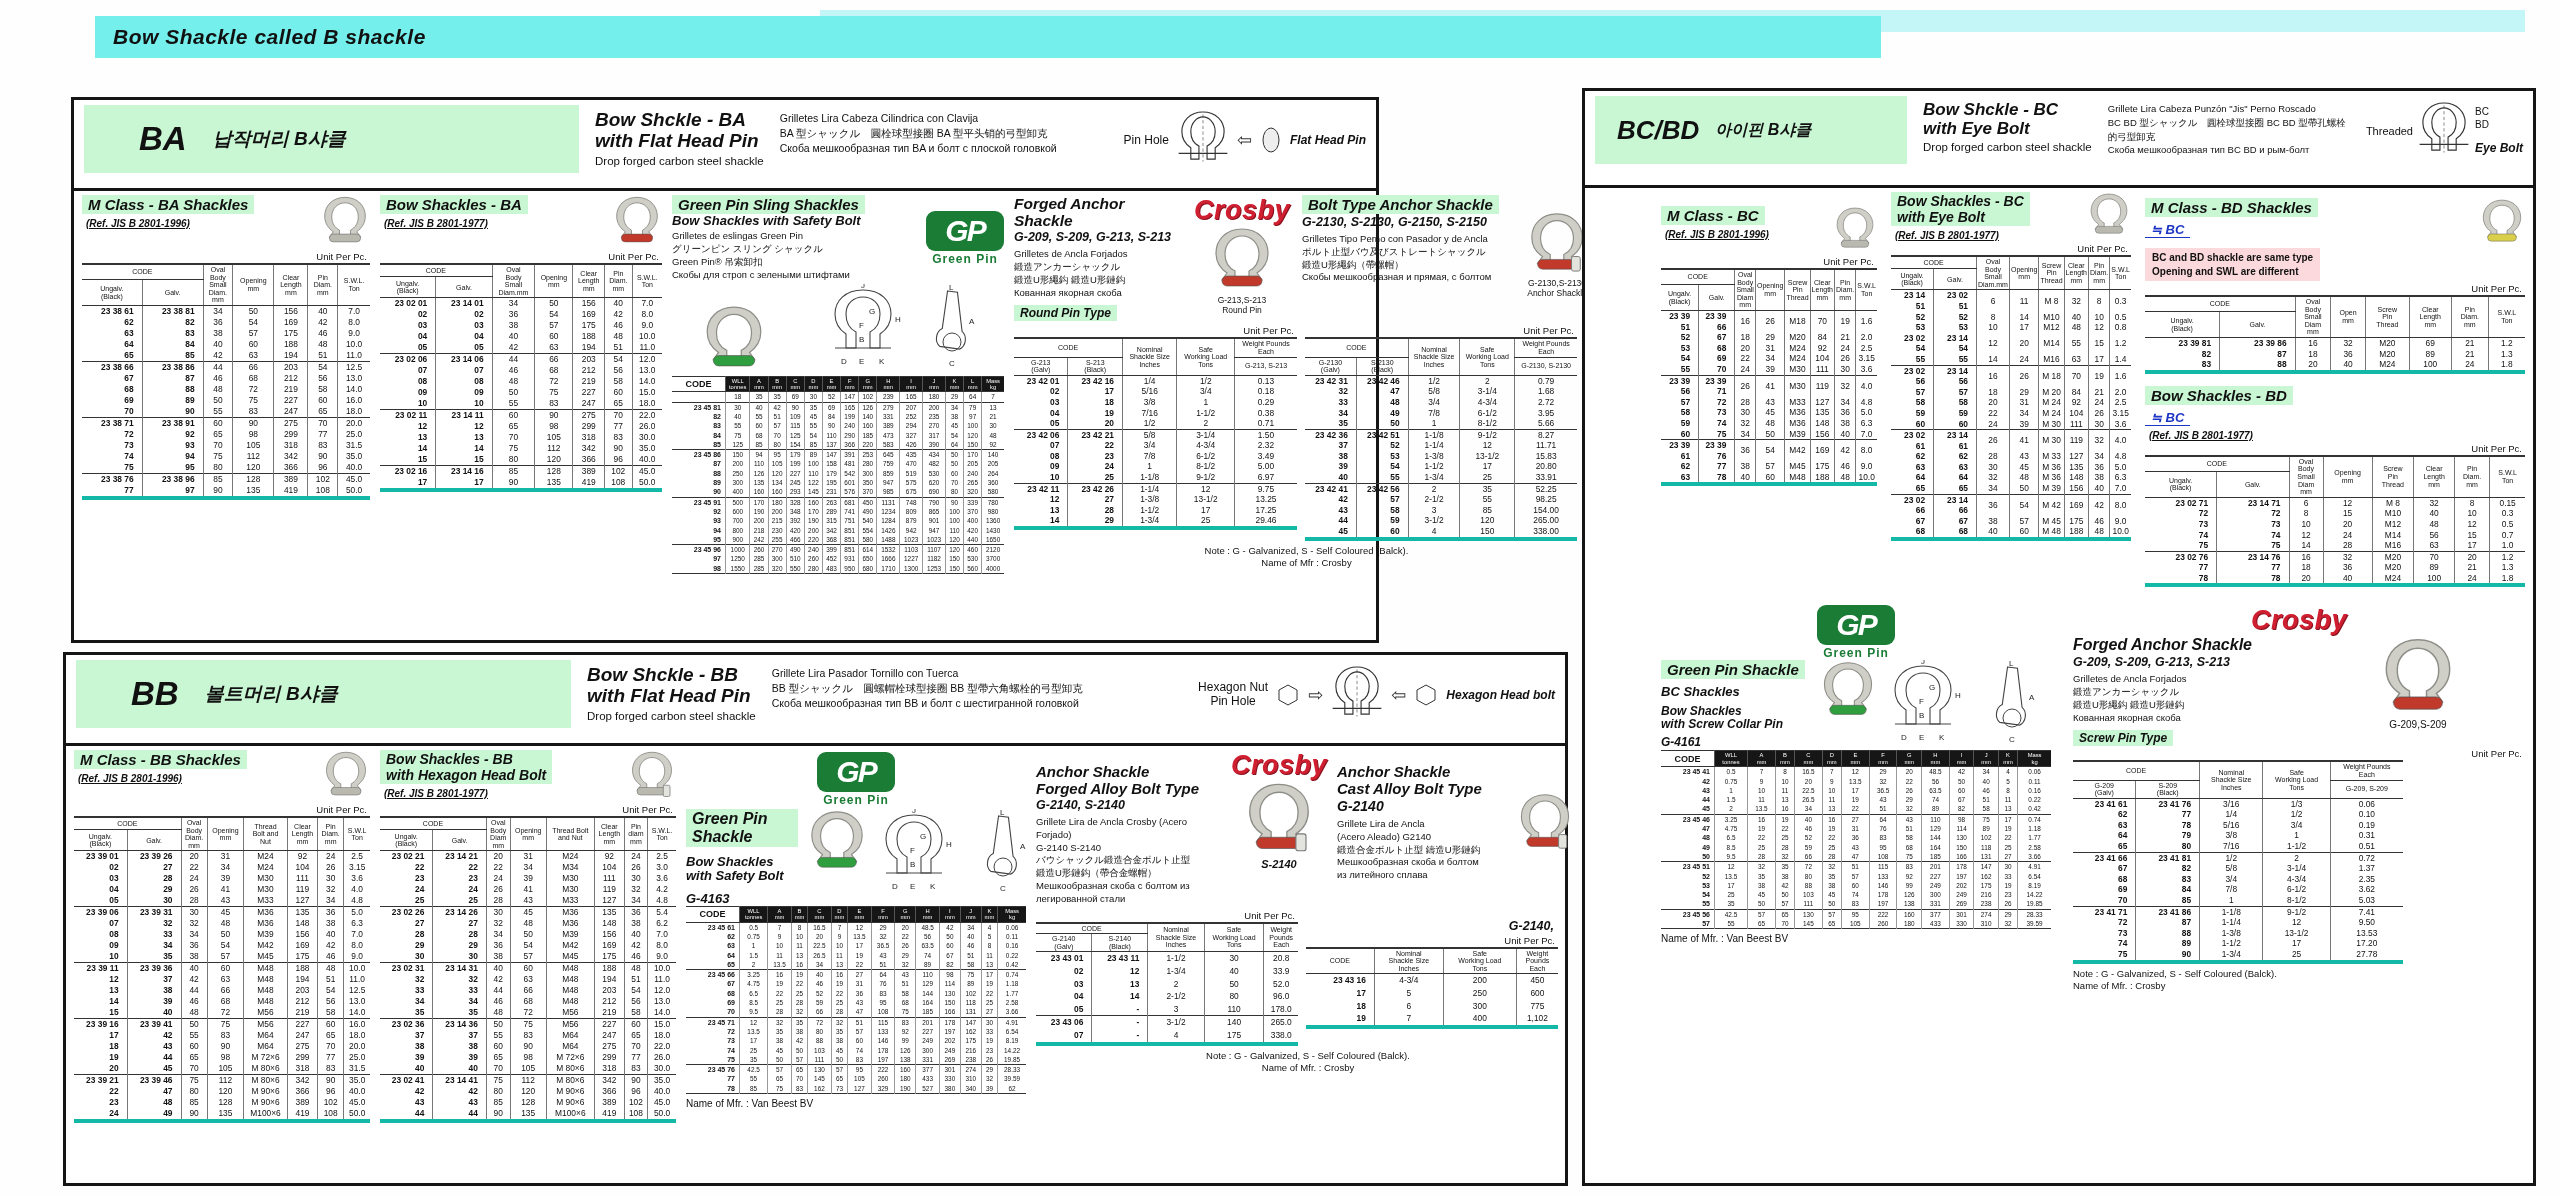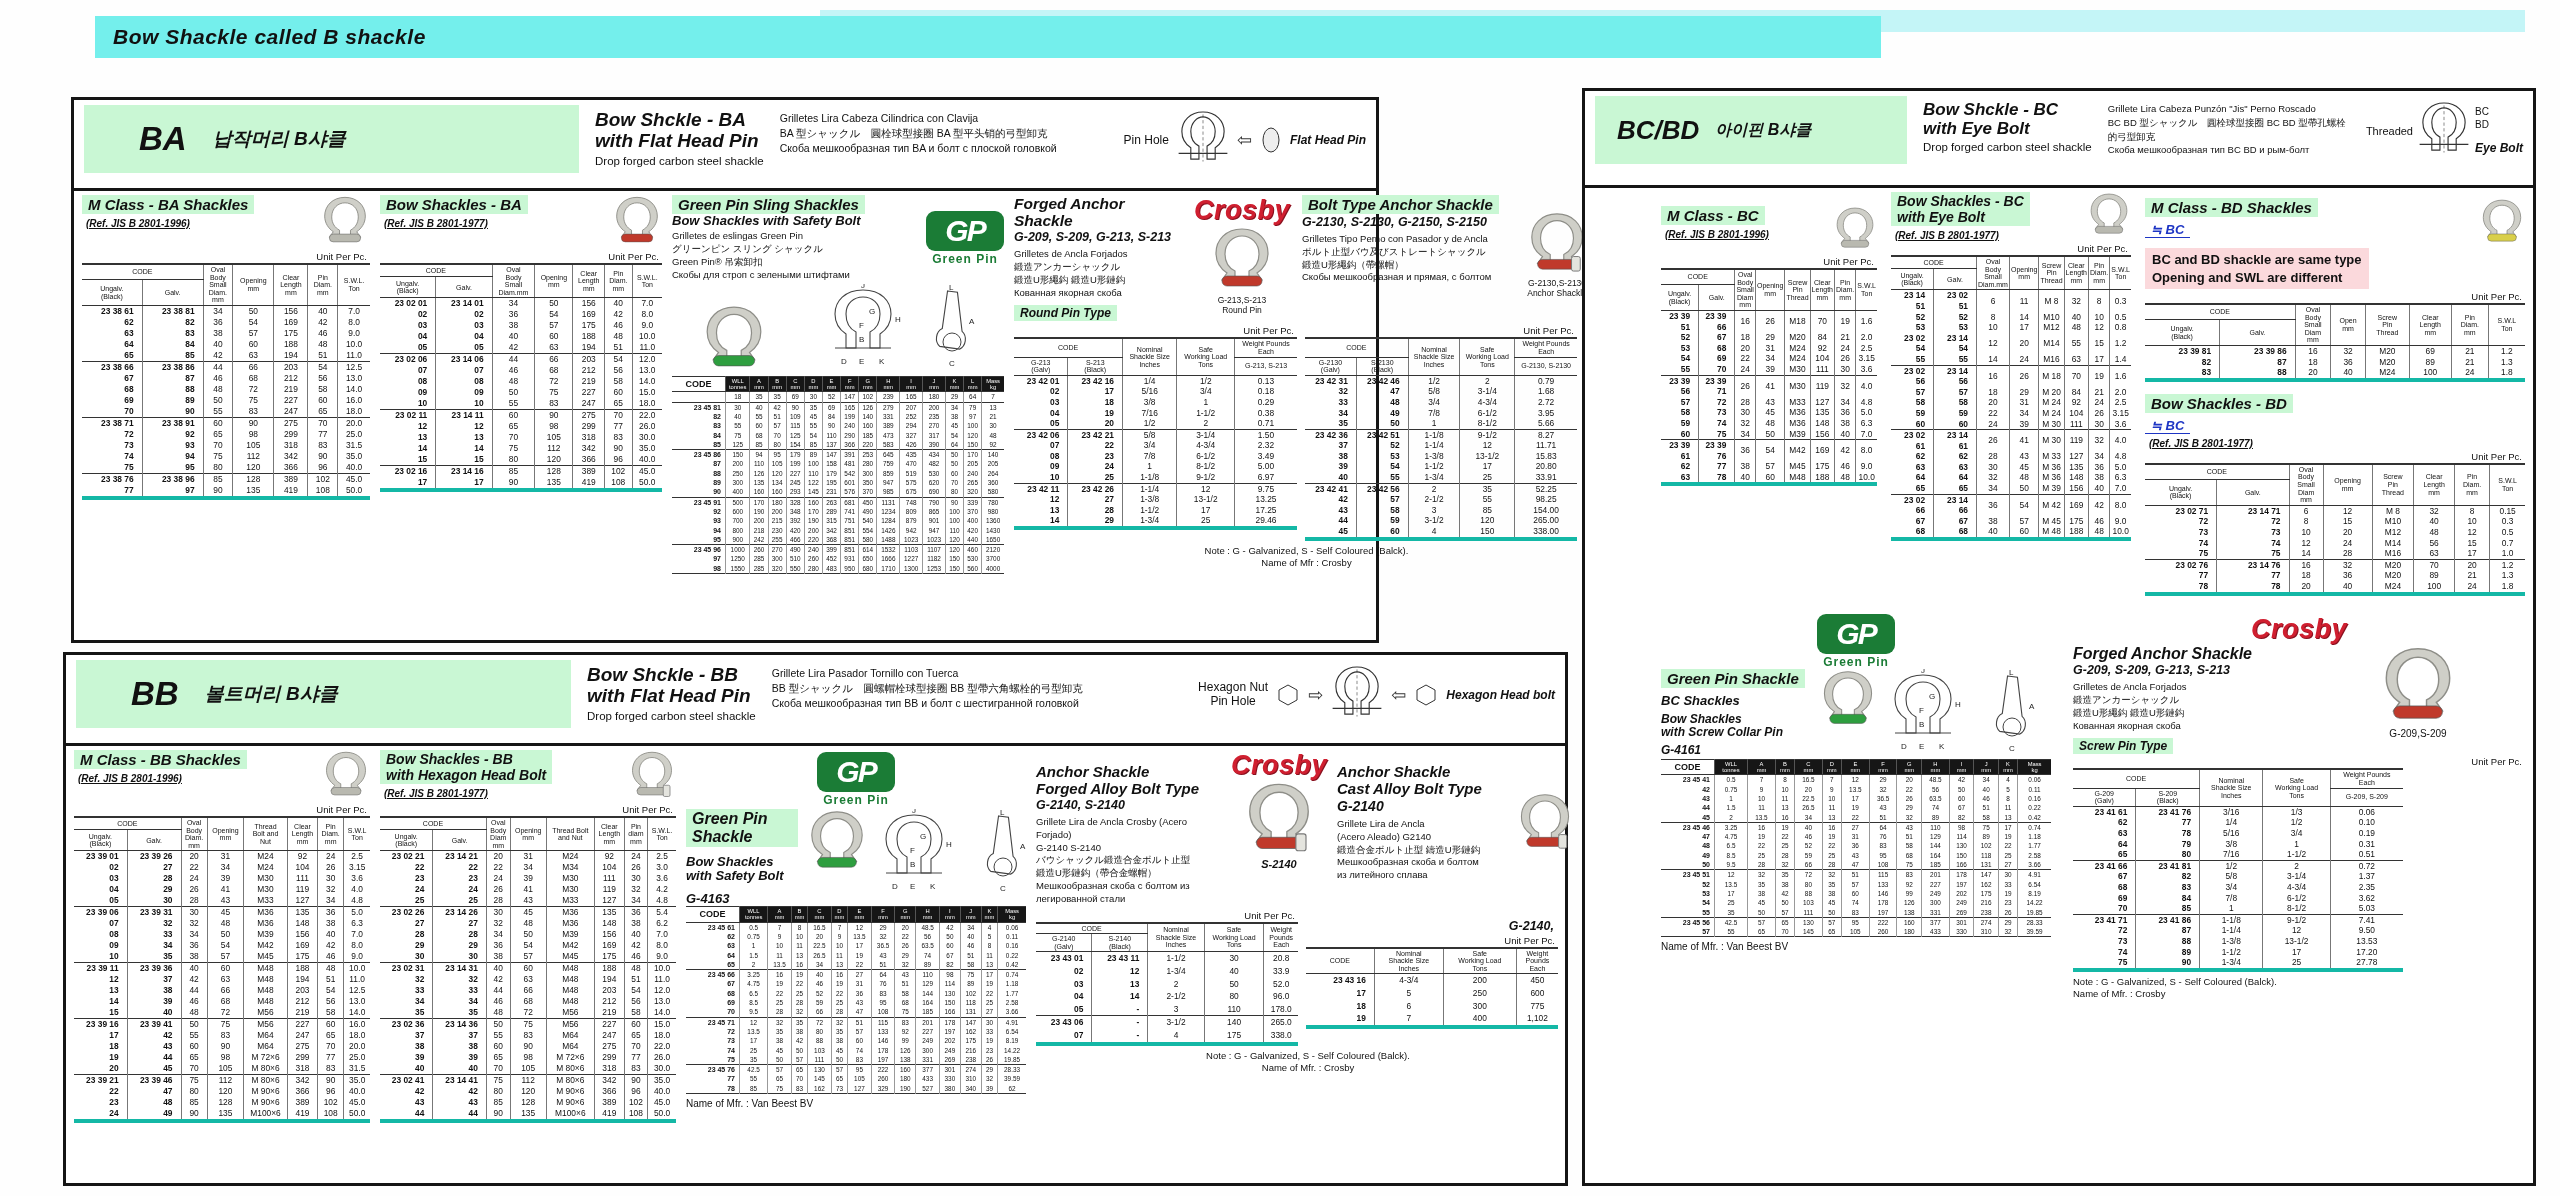--- a/index.html
+++ b/index.html
@@ -57,21 +57,21 @@
   .t-gp td{font-size:6.4px;line-height:9.3px;text-align:center;border-left:1px solid #999;padding:0 1px;}
   .t-gp td:first-child{text-align:right;font-weight:bold;font-size:7px;padding-right:4px;width:48px;}
   .t-gp tr.grp td{border-top:1.4px solid #333;}
   
   .gpwrap{text-align:center;flex:none;}
   .gplogo{width:78px;height:40px;background:#1b7c36;border-radius:9px;color:#fff;font-weight:bold;font-style:italic;
           font-size:30px;display:flex;align-items:center;justify-content:center;margin:0 auto;letter-spacing:-2px;}
   .gpname{color:#1b7c36;font-weight:bold;font-size:12px;letter-spacing:1px;margin-top:1px;}
   .crosbylogo{font-weight:bold;font-style:italic;color:#d01f30;font-size:27px;letter-spacing:.5px;
               text-shadow:1px 1px 0 #8a1220;text-align:center;}
-  .pinknote{background:#fbd9dc;font-size:13px;font-weight:bold;line-height:1.35;padding:3px 7px;display:inline-block;}
+  .pinknote{background:#fbd9dc;font-size:10px;font-weight:bold;line-height:1.35;padding:3px 7px;display:inline-block;}
   .bluemark{color:#1d35c4;font-style:italic;font-weight:bold;font-size:13px;border-bottom:1.5px solid #1d35c4;display:inline-block;padding:0 6px;}
   .shackle{display:inline-block;text-align:center;}
   .dimart{display:inline-block;}
   .cphoto{text-align:center;flex:none;}
   .arrow{font-size:18px;color:#333;}
   .mfr{font-size:10px;margin-top:4px;}
   .gpheadrow{display:flex;justify-content:space-between;align-items:center;}
   .gpmid{display:flex;align-items:flex-end;justify-content:space-around;margin:2px 0;}
   .crow{display:flex;gap:8px;align-items:flex-start;}
 </style>

